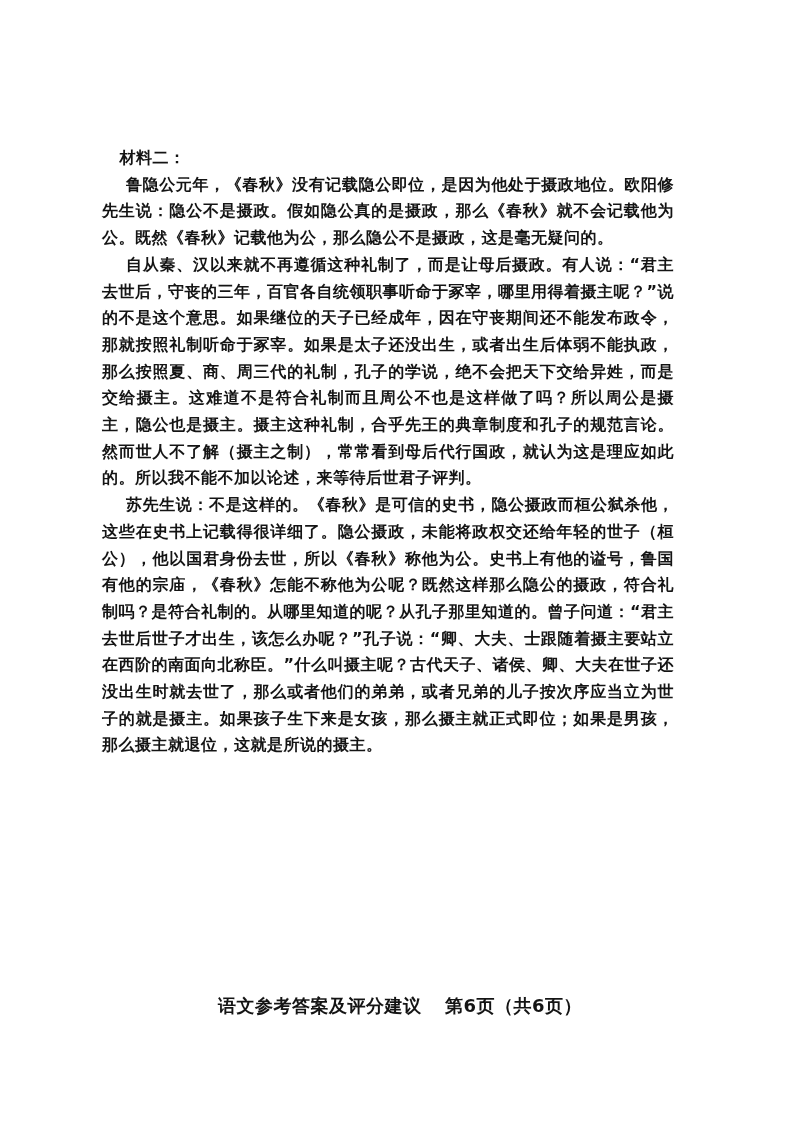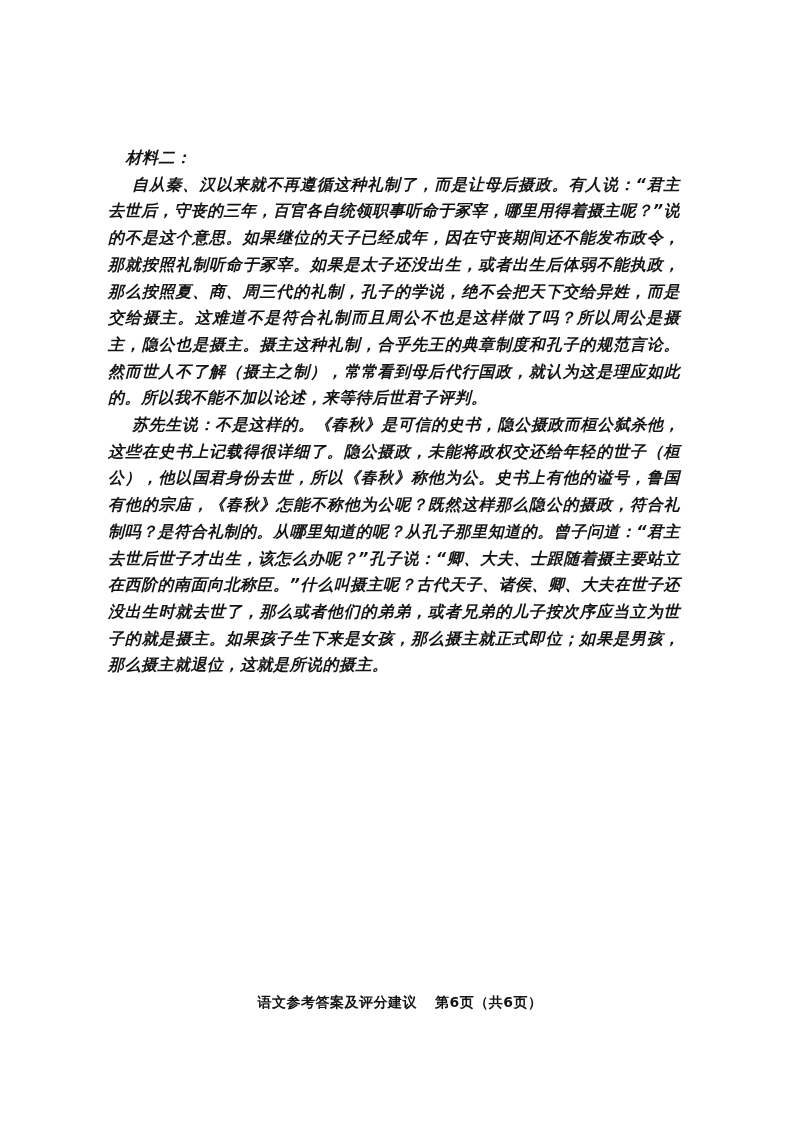--- a/index.html
+++ b/index.html
@@ -11,62 +11,62 @@
     position: relative;
     width: 800px;
     height: 1131px;
     background: #ffffff;
     overflow: hidden;
     font-family: "DejaVu Sans", sans-serif;
     color: #141414;
   }
   .content {
     position: absolute;
-    left: 108px;
+    left: 102px;
     top: 145px;
     width: 572px;
     font-size: 16px;
     line-height: 26.7px;
     font-weight: 700;
     text-align: justify;
     letter-spacing: 0.5px;
-    font-style: italic;
   }
   .section-heading {
     text-indent: 1.1em;
     font-weight: 800;
     margin: 0;
   }
   .para {
     margin: 0;
     text-indent: 1.5em;
   }
   .footer {
     position: absolute;
     top: 994px;
     left: 0;
     width: 800px;
     text-align: center;
-    font-size: 14px;
+    font-size: 18px;
     font-weight: 700;
     color: #141414;
     letter-spacing: 0.5px;
   }
   .footer-gap {
     display: inline-block;
     width: 1.3em;
   }
 </style>
 </head>
 <body>
 
 <div class="page">
 
   <div class="content">
     <p class="section-heading">材料二：</p>
+    <p class="para">鲁隐公元年，《春秋》没有记载隐公即位，是因为他处于摄政地位。欧阳修先生说：隐公不是摄政。假如隐公真的是摄政，那么《春秋》就不会记载他为公。既然《春秋》记载他为公，那么隐公不是摄政，这是毫无疑问的。</p>
     <p class="para">自从秦、汉以来就不再遵循这种礼制了，而是让母后摄政。有人说：“君主去世后，守丧的三年，百官各自统领职事听命于冢宰，哪里用得着摄主呢？”说的不是这个意思。如果继位的天子已经成年，因在守丧期间还不能发布政令，那就按照礼制听命于冢宰。如果是太子还没出生，或者出生后体弱不能执政，那么按照夏、商、周三代的礼制，孔子的学说，绝不会把天下交给异姓，而是交给摄主。这难道不是符合礼制而且周公不也是这样做了吗？所以周公是摄主，隐公也是摄主。摄主这种礼制，合乎先王的典章制度和孔子的规范言论。然而世人不了解（摄主之制），常常看到母后代行国政，就认为这是理应如此的。所以我不能不加以论述，来等待后世君子评判。</p>
     <p class="para">苏先生说：不是这样的。《春秋》是可信的史书，隐公摄政而桓公弑杀他，这些在史书上记载得很详细了。隐公摄政，未能将政权交还给年轻的世子（桓公），他以国君身份去世，所以《春秋》称他为公。史书上有他的谥号，鲁国有他的宗庙，《春秋》怎能不称他为公呢？既然这样那么隐公的摄政，符合礼制吗？是符合礼制的。从哪里知道的呢？从孔子那里知道的。曾子问道：“君主去世后世子才出生，该怎么办呢？”孔子说：“卿、大夫、士跟随着摄主要站立在西阶的南面向北称臣。”什么叫摄主呢？古代天子、诸侯、卿、大夫在世子还没出生时就去世了，那么或者他们的弟弟，或者兄弟的儿子按次序应当立为世子的就是摄主。如果孩子生下来是女孩，那么摄主就正式即位；如果是男孩，那么摄主就退位，这就是所说的摄主。</p>
   </div>
 
   <div class="footer">
     <span>语文参考答案及评分建议</span><span class="footer-gap"></span><span>第6页（共6页）</span>
   </div>
 
 </div>
 

